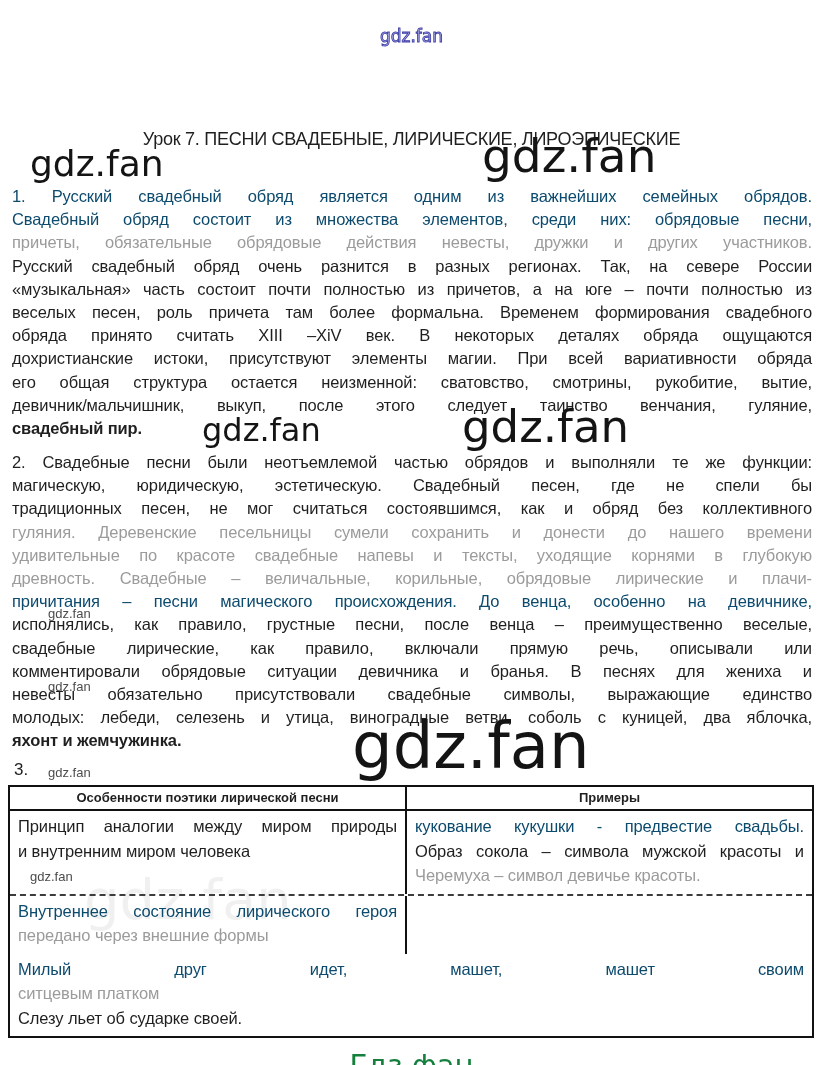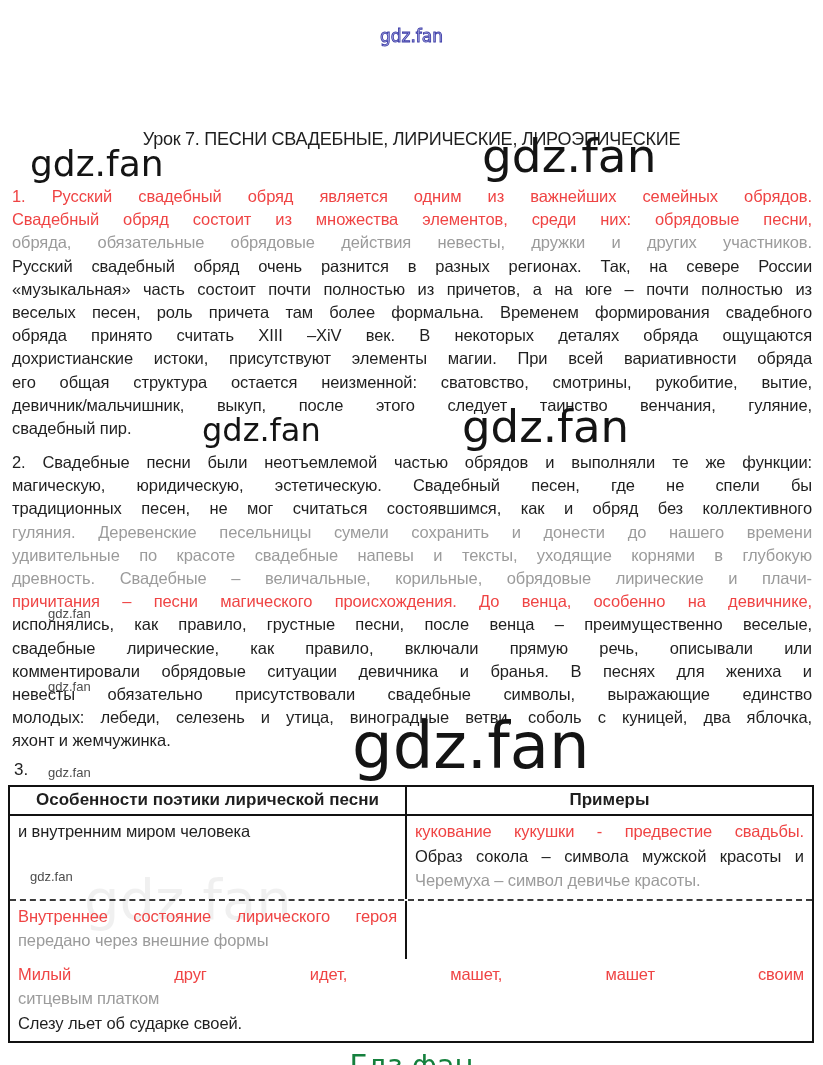--- a/index.html
+++ b/index.html
@@ -24,30 +24,30 @@
   .wm-ghost { left:84px; top:848px; font-size:56px; color:rgba(0,0,0,0.06); }
   
   .title { position:absolute; left:0; right:0; top:104px; text-align:center;
            font-size:19px; font-weight:400; letter-spacing:-0.3px; transform:scaleX(0.95); }
   
   .para { position:absolute; left:12px; width:800px; }
   .para1 { top:161px; }
   .para2 { top:427px; }
   .line { font-size:16.5px; line-height:23.2px; letter-spacing:-0.1px;
           text-align:justify; text-align-last:justify; }
-  .line.lastline { text-align-last:left; }
-  .semi  { color:#ef4444; }
+  .line.lastline { text-align-last:left;font-weight:bold; }
+  .semi  { color:#0c4a6e; }
   .faded { color:#9b9b9b; }
   
   .item3 { position:absolute; left:14px; top:736px; font-size:17px; }
   
   .ptable { position:absolute; left:8px; top:761px; width:806px;
             border:2px solid #111; box-sizing:border-box; background:transparent; }
   .thead { display:flex; border-bottom:2px solid #111; }
-  .th { box-sizing:border-box; font-size:17px; font-weight:bold; text-align:center; padding:3px 6px 4px; }
+  .th { box-sizing:border-box; font-size:13px; font-weight:bold; text-align:center; padding:3px 6px 4px; }
   .th-left { width:397px; border-right:2px solid #111; }
   .th-right { flex:1; }
   .trow { display:flex; }
   .trow-2 { border-top:2px dashed #3c3c3c;flex-direction:column; }
   .td { box-sizing:border-box; padding:3px 8px 6px; font-size:16.5px; }
   .td-left { width:397px; border-right:2px solid #111; }
   .td-right { flex:1; }
   .cline { line-height:24.5px; letter-spacing:-0.1px; text-align:justify; text-align-last:justify; }
   .cline.lastline { text-align-last:left; }
   
@@ -62,21 +62,21 @@
   <div class="wm wm-top">gdz.fan</div>
 
   <div class="title">Урок 7. ПЕСНИ СВАДЕБНЫЕ, ЛИРИЧЕСКИЕ, ЛИРОЭПИЧЕСКИЕ</div>
 
   <div class="wm wm-title-left">gdz.fan</div>
   <div class="wm wm-title-right">gdz.fan</div>
 
   <div class="para para1">
     <div class="line semi">1. Русский свадебный обряд является одним из важнейших семейных обрядов.</div>
     <div class="line semi">Свадебный обряд состоит из множества элементов, среди них: обрядовые песни,</div>
-    <div class="line faded">обряда, обязательные обрядовые действия невесты, дружки и других участников.</div>
+    <div class="line faded">причеты, обязательные обрядовые действия невесты, дружки и других участников.</div>
     <div class="line">Русский свадебный обряд очень разнится в разных регионах. Так, на севере России</div>
     <div class="line">«музыкальная» часть состоит почти полностью из причетов, а на юге – почти полностью из</div>
     <div class="line">веселых песен, роль причета там более формальна. Временем формирования свадебного</div>
     <div class="line">обряда принято считать XIII –XiV век. В некоторых деталях обряда ощущаются</div>
     <div class="line">дохристианские истоки, присутствуют элементы магии. При всей вариативности обряда</div>
     <div class="line">его общая структура остается неизменной: сватовство, смотрины, рукобитие, вытие,</div>
     <div class="line">девичник/мальчишник, выкуп, после этого следует таинство венчания, гуляние,</div>
     <div class="line lastline">свадебный пир.</div>
   </div>
 
@@ -109,20 +109,21 @@
   <div class="wm wm-ghost">gdz.fan</div>
   <div class="wm-small wm-s4">gdz.fan</div>
 
   <div class="ptable">
     <div class="thead">
       <div class="th th-left">Особенности поэтики лирической песни</div>
       <div class="th th-right">Примеры</div>
     </div>
     <div class="trow trow-1">
       <div class="td td-left">
+        <div class="cline">Принцип аналогии между миром природы</div>
         <div class="cline lastline">и внутренним миром человека</div>
       </div>
       <div class="td td-right">
         <div class="cline semi">кукование кукушки - предвестие свадьбы.</div>
         <div class="cline">Образ сокола – символа мужской красоты и</div>
         <div class="cline lastline faded">Черемуха – символ девичье красоты.</div>
       </div>
     </div>
     <div class="trow trow-2">
       <div class="td td-left">

